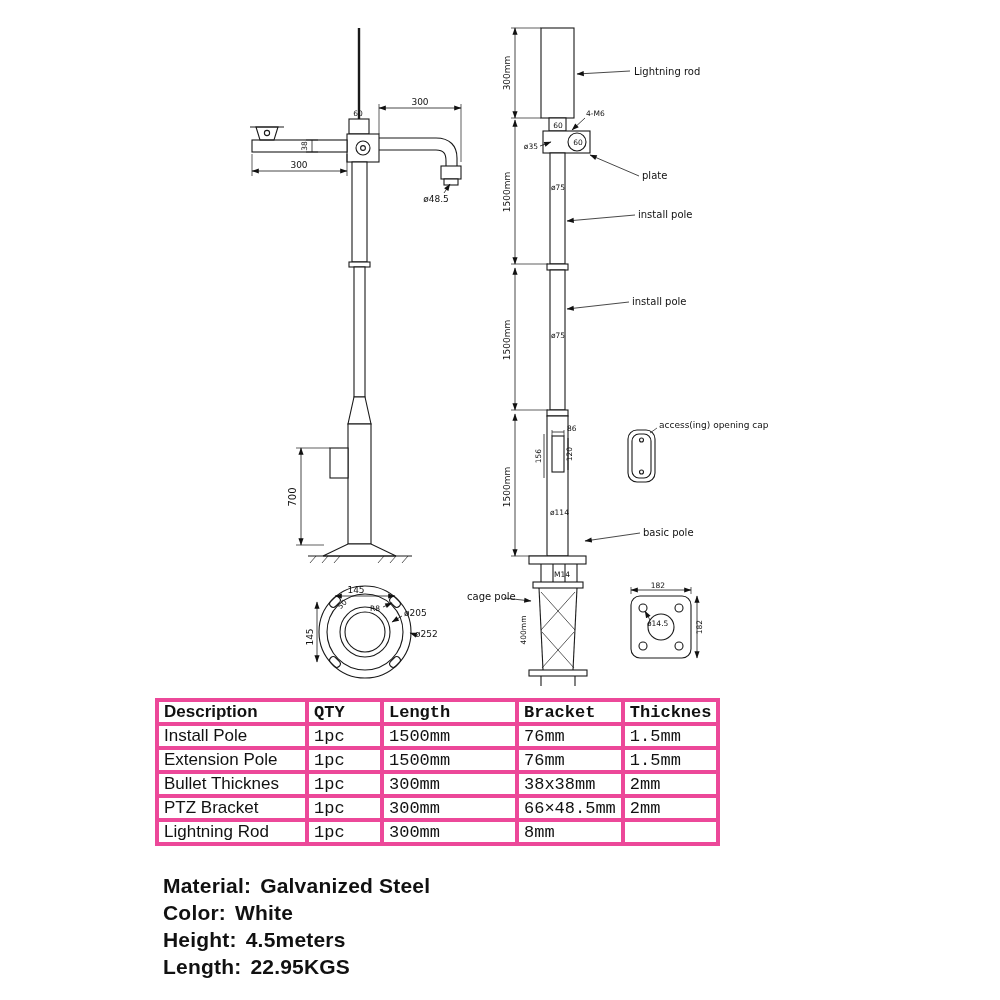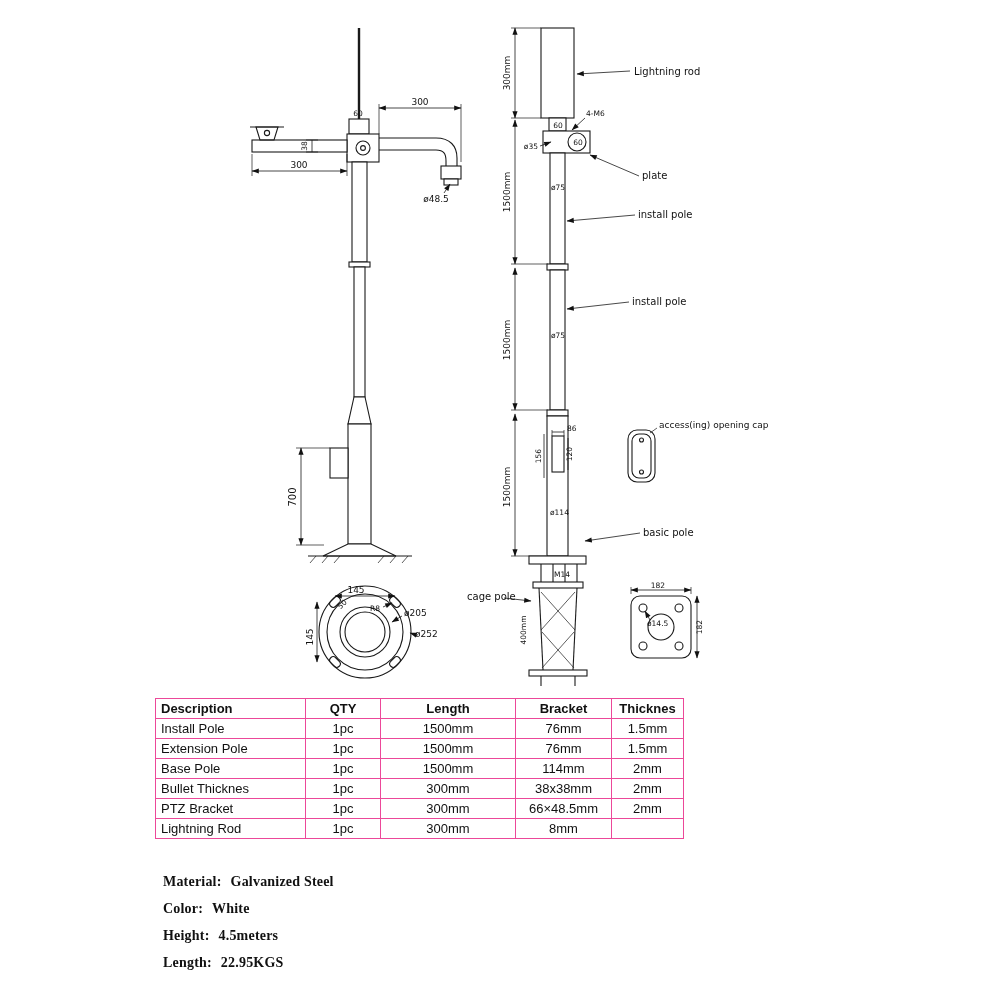--- a/index.html
+++ b/index.html
@@ -10,26 +10,26 @@
   svg text { fill:#111; stroke:none; }
   .s  { stroke:#1a1a1a; stroke-width:1.1; fill:none; }
   .sf { stroke:#1a1a1a; stroke-width:1.1; fill:#fff; }
   .t  { stroke:#1a1a1a; stroke-width:0.7; fill:none; }
   .d  { stroke:#1a1a1a; stroke-width:0.8; fill:none; }
   .rod { stroke:#1a1a1a; stroke-width:2.4; fill:none; }
   .lbl  { font-size:10px; }
   .dimt { font-size:9px; }
   .tiny { font-size:7.5px; }
   .spec-table { position:absolute; left:155px; top:698px; border-collapse:collapse; table-layout:fixed; background:#fff; }
-  .spec-table th, .spec-table td { border:1px solid #ec4899; font-size:13px; height:20px; padding:0 5px; white-space:nowrap; overflow:hidden; }
+  .spec-table th, .spec-table td { border:4px solid #ec4899; font-size:17px; height:20px; padding:0 5px; white-space:nowrap; overflow:hidden; }
   .spec-table th { font-weight:bold; }
   .desc { text-align:left; }
-  .ctr  { text-align:center; }
+  .ctr  { text-align:left;font-family:Liberation Mono, monospace; }
   .footer { position:absolute; left:163px; top:874px; }
-  .footer-line { font-size:14px; font-weight:bold; height:16px; margin-bottom:11px; letter-spacing:0.2px;font-family:Liberation Serif, serif; }
+  .footer-line { font-size:21px; font-weight:bold; height:16px; margin-bottom:11px; letter-spacing:0.2px; }
   .footer-line .val { margin-left:9px; font-weight:bold; }
 </style>
 </head>
 <body>
 
 <svg class="drawing" width="1000" height="692" viewBox="0 0 1000 692">
   <defs>
     <marker id="arr" viewBox="0 0 10 10" refX="8.5" refY="5" markerWidth="9" markerHeight="8" orient="auto-start-reverse" markerUnits="userSpaceOnUse">
       <path d="M0,1.8 L9,5 L0,8.2 Z" fill="#111"></path>
     </marker>
@@ -268,27 +268,20 @@
       <td class="ctr">1.5mm</td>
     </tr>
     <tr>
       <td class="desc">Extension Pole</td>
       <td class="ctr">1pc</td>
       <td class="ctr">1500mm</td>
       <td class="ctr">76mm</td>
       <td class="ctr">1.5mm</td>
     </tr>
     <tr>
-      <td class="desc">Base Pole</td>
-      <td class="ctr">1pc</td>
-      <td class="ctr">1500mm</td>
-      <td class="ctr">114mm</td>
-      <td class="ctr">2mm</td>
-    </tr>
-    <tr>
       <td class="desc">Bullet Thicknes</td>
       <td class="ctr">1pc</td>
       <td class="ctr">300mm</td>
       <td class="ctr">38x38mm</td>
       <td class="ctr">2mm</td>
     </tr>
     <tr>
       <td class="desc">PTZ Bracket</td>
       <td class="ctr">1pc</td>
       <td class="ctr">300mm</td>

